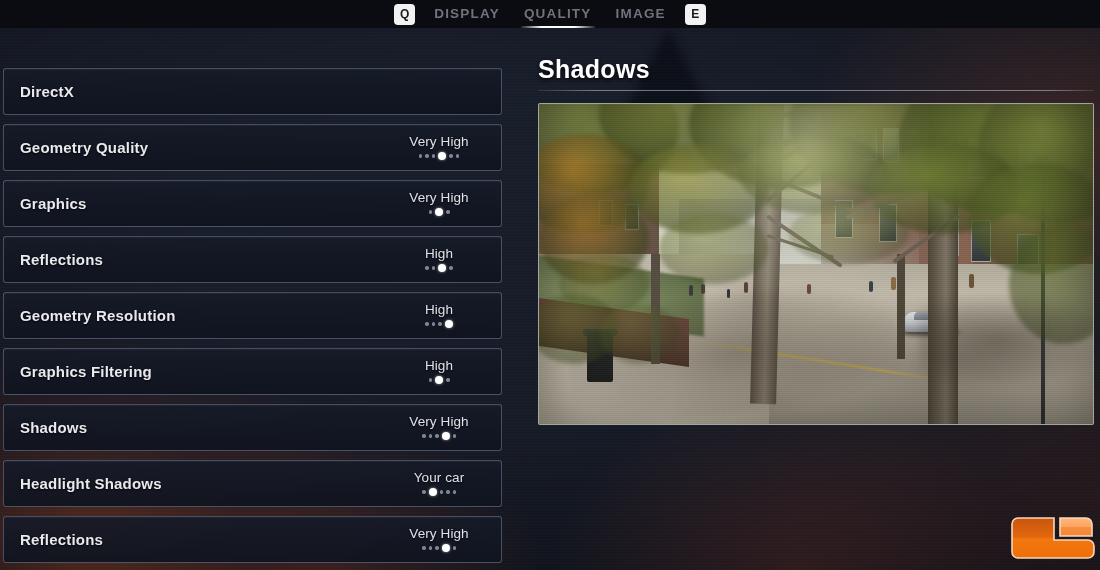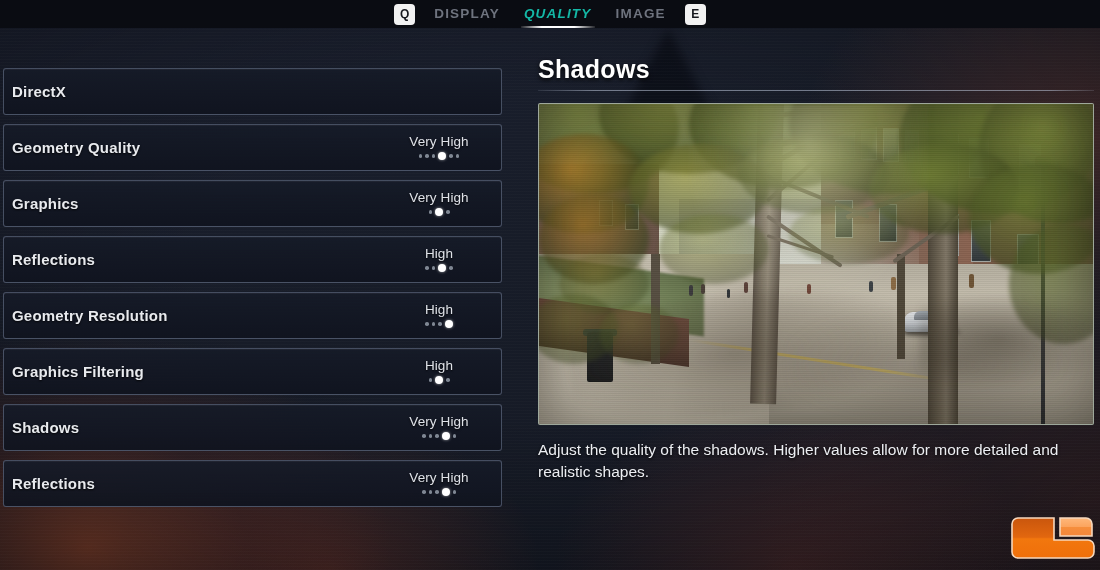--- a/index.html
+++ b/index.html
@@ -51,38 +51,38 @@
     width:21px; height:21px; border-radius:4px;
     background:#f2f2f2; color:#15171d;
     font-size:12px; font-weight:bold;
     display:flex; align-items:center; justify-content:center;
     letter-spacing:0;
   }
   .tab {
     font-size:13.5px; letter-spacing:1.2px; font-weight:bold;
     color:#6e737e; padding:2px 5px 3px; position:relative;
   }
-  .tab.active { color:#14b8a6;font-style:italic; }
+  .tab.active { color:#737373; }
   .tab.active::after {
     content:""; position:absolute; left:2px; right:2px; bottom:-4px; height:2px;
     background:linear-gradient(90deg, rgba(255,255,255,0.1), #ffffff 28%, #ffffff 72%, rgba(255,255,255,0.1));
   }
 
   
   #settings-list {
     position:absolute; left:3px; top:68px; width:499px;
     z-index:8;
   }
   .setting-row {
     height:47px; margin-bottom:9px;
     border:1px solid rgba(150,165,195,0.40);
     border-radius:3px;
     background:linear-gradient(180deg, rgba(22,27,40,0.93) 0%, rgba(16,20,31,0.95) 100%);
     display:flex; align-items:center;
-    padding:0 14px 0 8px;
+    padding:0 14px 0 16px;
     position:relative;
     box-shadow:inset 0 1px 0 rgba(255,255,255,0.045);
   }
   .setting-label {
     font-size:15px; font-weight:bold; color:#e8eaee;
     letter-spacing:0.2px;
     text-shadow:0 1px 2px rgba(0,0,0,0.85);
   }
   .setting-right {
     margin-left:auto;
@@ -303,20 +303,33 @@
     </div>
     <div class="setting-row">
       <div class="setting-label">Shadows</div>
       <div class="setting-right">
         <div class="setting-value">Very High</div>
         <div class="dots">
           <span class="dot"></span>
           <span class="dot"></span>
           <span class="dot"></span>
           <span class="dot on"></span>
+          <span class="dot"></span>
+        </div>
+      </div>
+    </div>
+    <div class="setting-row">
+      <div class="setting-label">Headlight Shadows</div>
+      <div class="setting-right">
+        <div class="setting-value">Your car</div>
+        <div class="dots">
+          <span class="dot"></span>
+          <span class="dot on"></span>
+          <span class="dot"></span>
+          <span class="dot"></span>
           <span class="dot"></span>
         </div>
       </div>
     </div>
     <div class="setting-row">
       <div class="setting-label">Reflections</div>
       <div class="setting-right">
         <div class="setting-value">Very High</div>
         <div class="dots">
           <span class="dot"></span>
@@ -433,21 +446,20 @@
       </div>
 
     <div class="pv pv-sunbeam"></div>
     <div class="pv pv-shadow-1"></div>
     <div class="pv pv-shadow-2"></div>
     <div class="pv pv-shadow-3"></div>
     <div class="pv pv-grain"></div>
     <div class="pv pv-vig"></div>
   </div>
 
-  <div id="detail-desc">Adjust the quality of the shadows. Higher values allow for more detailed and realistic shapes.</div>
 </div>
 
 <div id="watermark">
   <svg width="88" height="48" viewBox="0 0 88 48">
     <defs>
       <linearGradient id="lg1" x1="0" y1="0" x2="0" y2="1">
         <stop offset="0%" stop-color="#c9560d"></stop>
         <stop offset="48%" stop-color="#e2670f"></stop>
         <stop offset="52%" stop-color="#f2770e"></stop>
         <stop offset="100%" stop-color="#ef6f0a"></stop>

